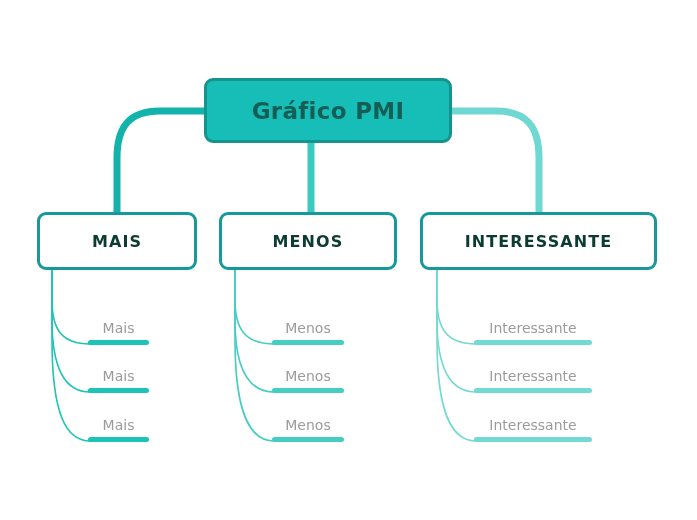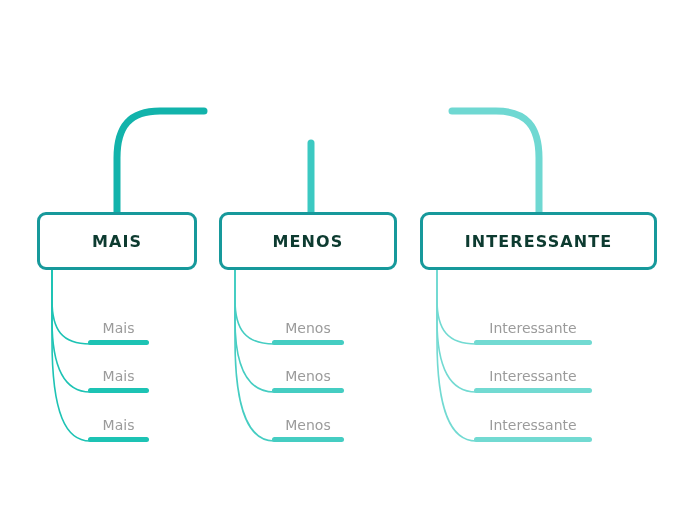--- a/index.html
+++ b/index.html
@@ -119,20 +119,23 @@
 
     <path d="M 235 270 L 235 300 C 235 330 246 344 274 344" fill="none" stroke="#45cdc2" stroke-width="1.6" stroke-linecap="round"></path>
     <path d="M 235 270 L 235 320 C 235 368 248 392 274 392" fill="none" stroke="#45cdc2" stroke-width="1.6" stroke-linecap="round"></path>
     <path d="M 235 270 L 235 340 C 235 414 250 441 274 441" fill="none" stroke="#45cdc2" stroke-width="1.6" stroke-linecap="round"></path>
 
     <path d="M 437 270 L 437 300 C 437 330 448 344 476 344" fill="none" stroke="#72dad2" stroke-width="1.6" stroke-linecap="round"></path>
     <path d="M 437 270 L 437 320 C 437 368 450 392 476 392" fill="none" stroke="#72dad2" stroke-width="1.6" stroke-linecap="round"></path>
     <path d="M 437 270 L 437 340 C 437 414 452 441 476 441" fill="none" stroke="#72dad2" stroke-width="1.6" stroke-linecap="round"></path>
   </svg>
 
+  <div class="root-node">
+    <span class="label">Gráfico PMI</span>
+  </div>
 
   <div class="l2-node" id="l2-mais">
     <span class="label">MAIS</span>
   </div>
 
   <div class="l2-node" id="l2-menos">
     <span class="label">MENOS</span>
   </div>
 
   <div class="l2-node" id="l2-interessante">

